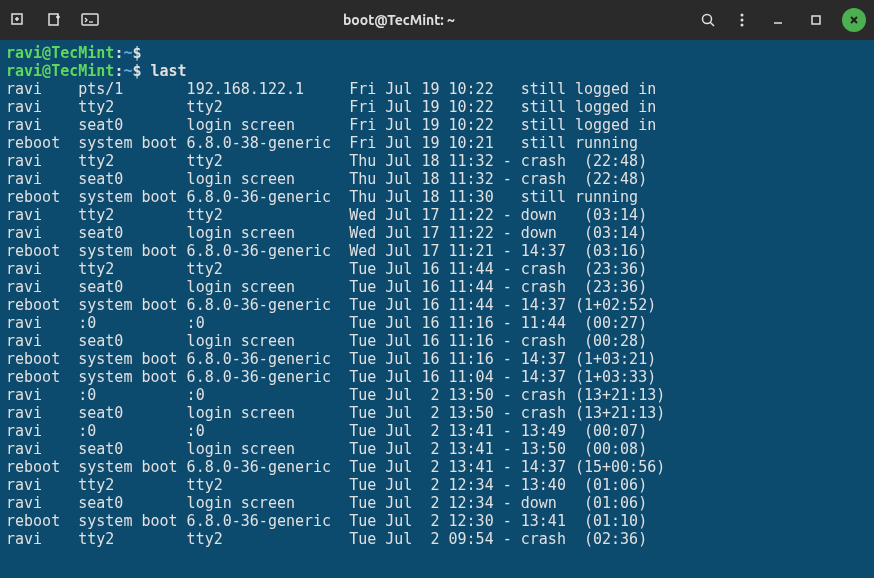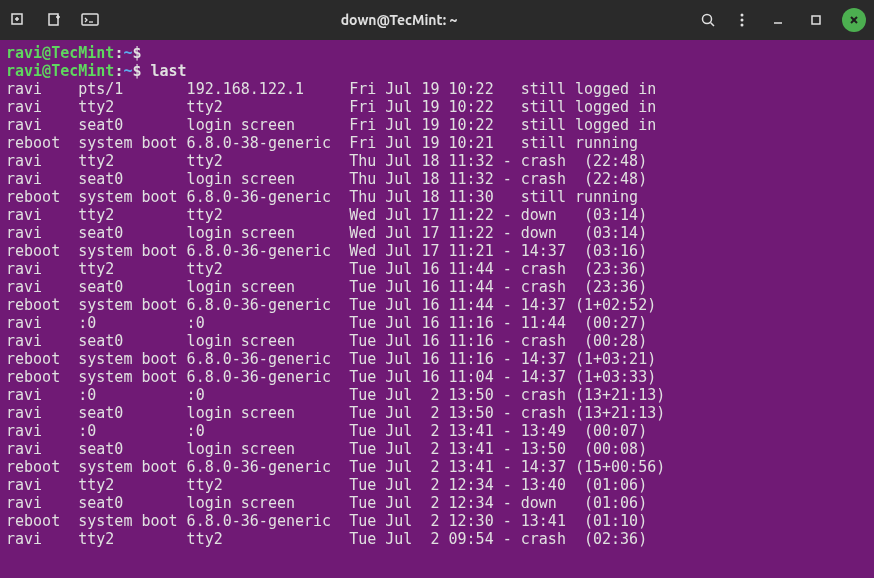--- a/index.html
+++ b/index.html
@@ -58,21 +58,21 @@
       justify-content: center;
       cursor: pointer;
     }
     .close-btn {
       background: #4CAF50;
       border-radius: 50%;
     }
     .terminal-content {
       flex: 1;
       padding: 4px 6px;
-      background: #701a75;
+      background: #0c4a6e;
       color: #e0e0e0;
       line-height: 1.2;
       overflow: hidden;
       white-space: pre;
     }
     .prompt-user {
       color: #5FD75F;
       font-weight: bold;
     }
     .prompt-sep {
@@ -118,21 +118,21 @@
       </svg>
     </div>
     <div class="titlebar-icon">
       <svg width="18" height="16" viewBox="0 0 18 16">
         <rect x="1" y="2" width="16" height="11" rx="1" fill="none" stroke="#e0e0e0" stroke-width="1.5"></rect>
         <path d="M4 6 L6 8 L4 10" fill="none" stroke="#e0e0e0" stroke-width="1.3"></path>
         <line x1="8" y1="10" x2="12" y2="10" stroke="#e0e0e0" stroke-width="1.3"></line>
       </svg>
     </div>
   </div>
-  <div class="titlebar-center">down@TecMint: ~</div>
+  <div class="titlebar-center">boot@TecMint: ~</div>
   <div class="titlebar-right">
     <div class="titlebar-icon">
       <svg width="16" height="16" viewBox="0 0 16 16">
         <circle cx="7" cy="7" r="4.5" fill="none" stroke="#e0e0e0" stroke-width="1.5"></circle>
         <line x1="10.5" y1="10.5" x2="14" y2="14" stroke="#e0e0e0" stroke-width="1.5"></line>
       </svg>
     </div>
     <div class="titlebar-icon">
       <svg width="16" height="16" viewBox="0 0 16 16">
         <circle cx="8" cy="3" r="1.5" fill="#e0e0e0"></circle>

